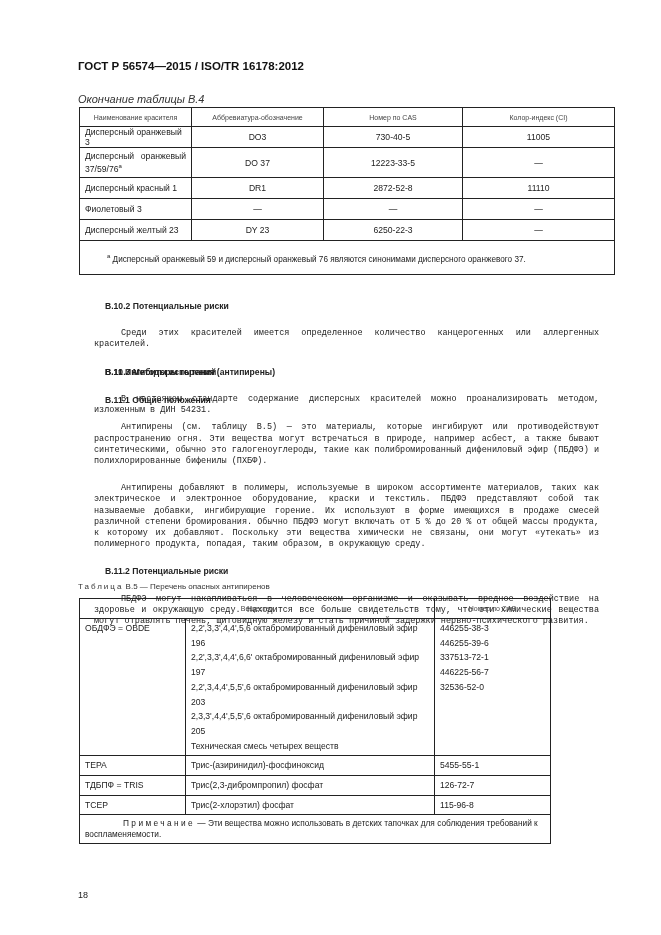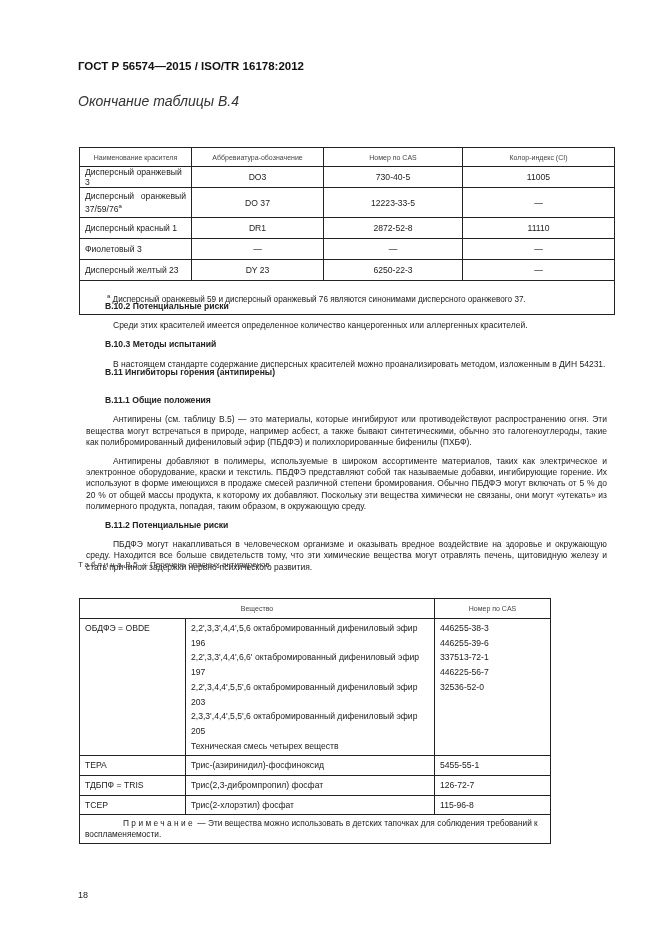--- a/index.html
+++ b/index.html
@@ -1,32 +1,32 @@
 <!DOCTYPE html>
 <html><head>
 <meta charset="utf-8">
 <style>
   html, body { margin:0; padding:0; background:#fff; }
   body { width:661px; height:935px; position:relative; font-family:"Liberation Sans", sans-serif; color:#222; overflow:hidden; }
   .header { position:absolute; left:78px; top:60px; font-size:11.5px; font-weight:bold; color:#111; }
-  .caption-italic { position:absolute; left:78px; top:93px; font-size:14px; font-style:italic; color:#333; }
+  .caption-italic { position:absolute; left:78px; top:93px; font-size:11px; font-style:italic; color:#333; }
   table { border-collapse:collapse; }
-  .t4 { position:absolute; left:79px; top:107px; width:536px; font-size:8.6px;margin-top:40px; }
+  .t4 { position:absolute; left:79px; top:107px; width:536px; font-size:8.6px; }
   .t4 td, .t4 th { border:1px solid #222; padding:0 5px; }
   .t4 th { font-weight:normal; font-size:7px; color:#444; height:18px; text-align:center; }
   .t4 td { height:20px; text-align:center; }
   .t4 td.name { text-align:left; }
   .t4 td.name-justify { text-align:justify; text-align-last:left; line-height:10px; height:29px; }
   .t4 td.fn { text-align:left; font-size:8.2px; line-height:11px; height:29px; padding:2px 5px; }
   .t4 th:nth-child(1){width:101px;} .t4 th:nth-child(2){width:121px;} .t4 th:nth-child(3){width:128px;}
   sup { font-size:6px; }
   .body-text { position:absolute; left:78px; width:537px; font-size:8.5px; line-height:11.2px; }
-  .body-text p { margin:8px; text-indent:27px; text-align:justify; }
+  .body-text p { margin:16px; text-indent:27px; text-align:justify;font-family:Liberation Mono, monospace; }
   .body-text h4 { margin:0; padding-left:27px; font-size:8.6px; font-weight:bold; }
-  .t5cap { position:absolute; left:78px; top:560px; font-size:8px; color:#333; }
+  .t5cap { position:absolute; left:78px; top:582px; font-size:8px; color:#333; }
   .t5cap .sp { letter-spacing:2px; }
   .t5 { position:absolute; left:79px; top:598px; width:472px; font-size:8.6px; }
   .t5 td, .t5 th { border:1px solid #222; padding:2px 5px; text-align:left; vertical-align:top; }
   .t5 th { font-weight:normal; font-size:7px; color:#444; height:15px; text-align:center; vertical-align:middle; }
   .t5 td { line-height:14.7px; }
   .t5 td.note { font-size:8.3px; line-height:11px; text-indent:27px; padding:3px 5px; }
   .t5 td.note .sp { letter-spacing:2.4px;padding-left:11px; }
   .pagenum { position:absolute; left:78px; top:846px; font-size:9px;margin-top:44px; }
 </style>
 </head>

